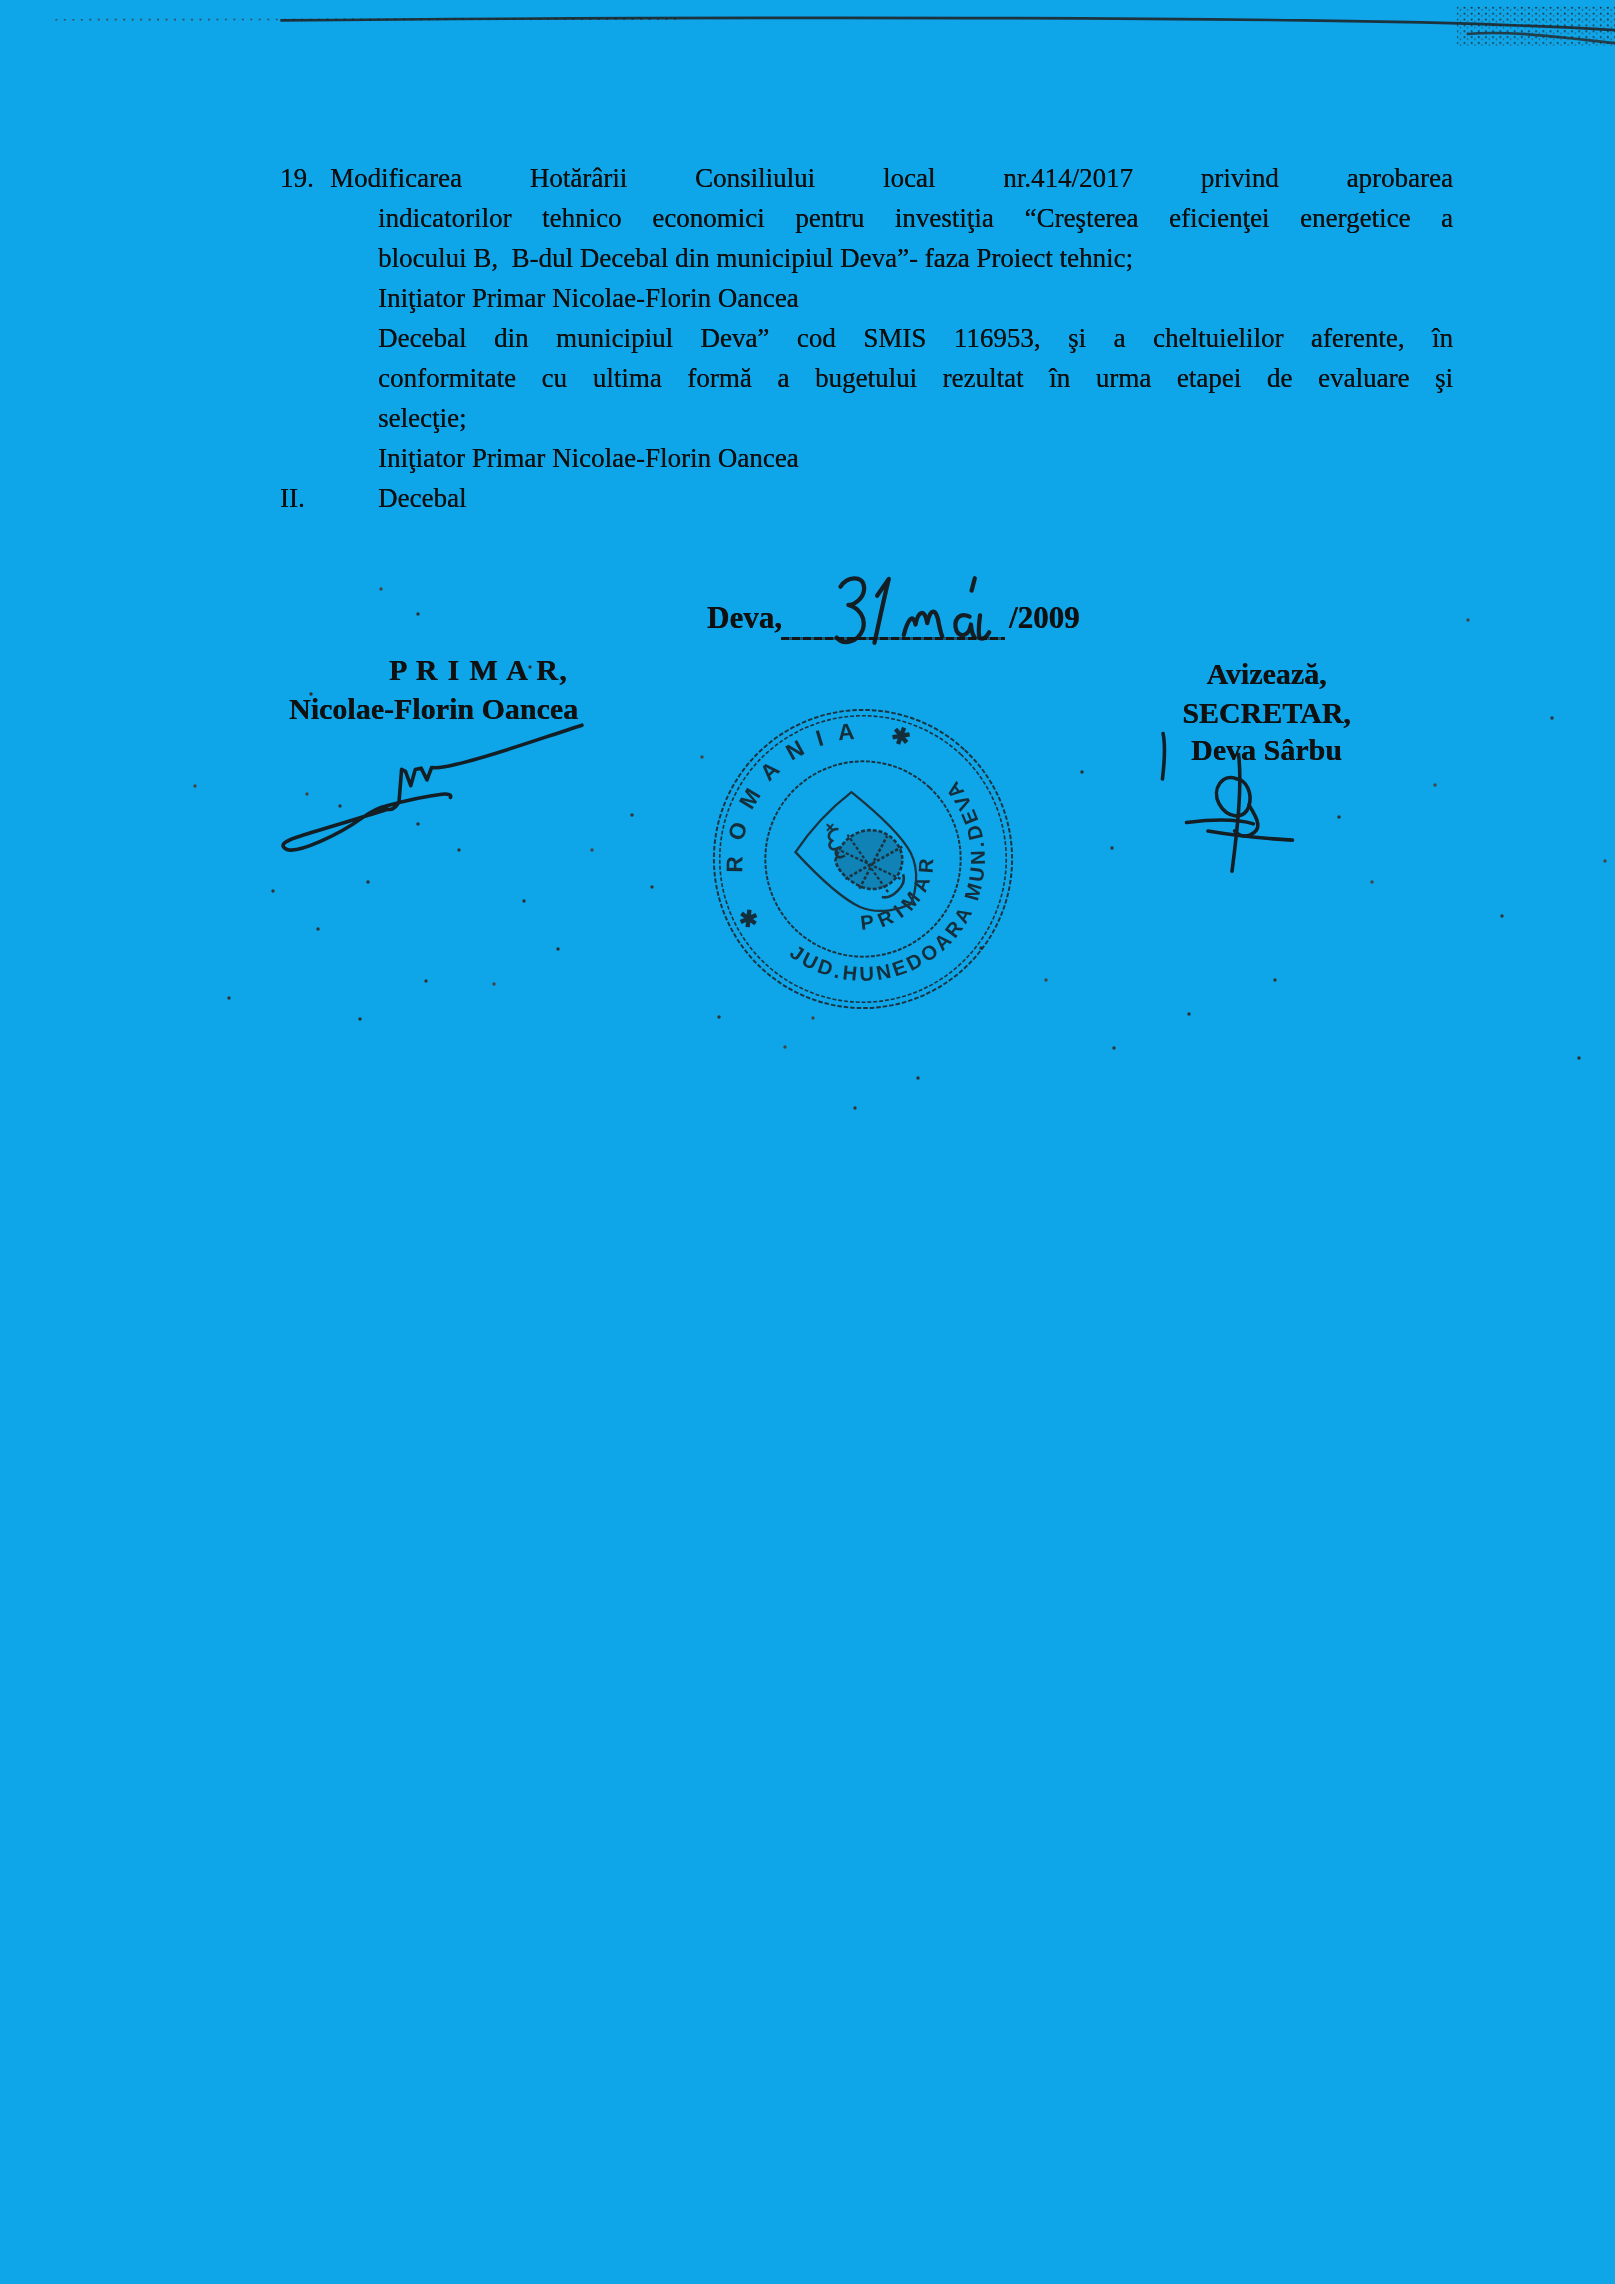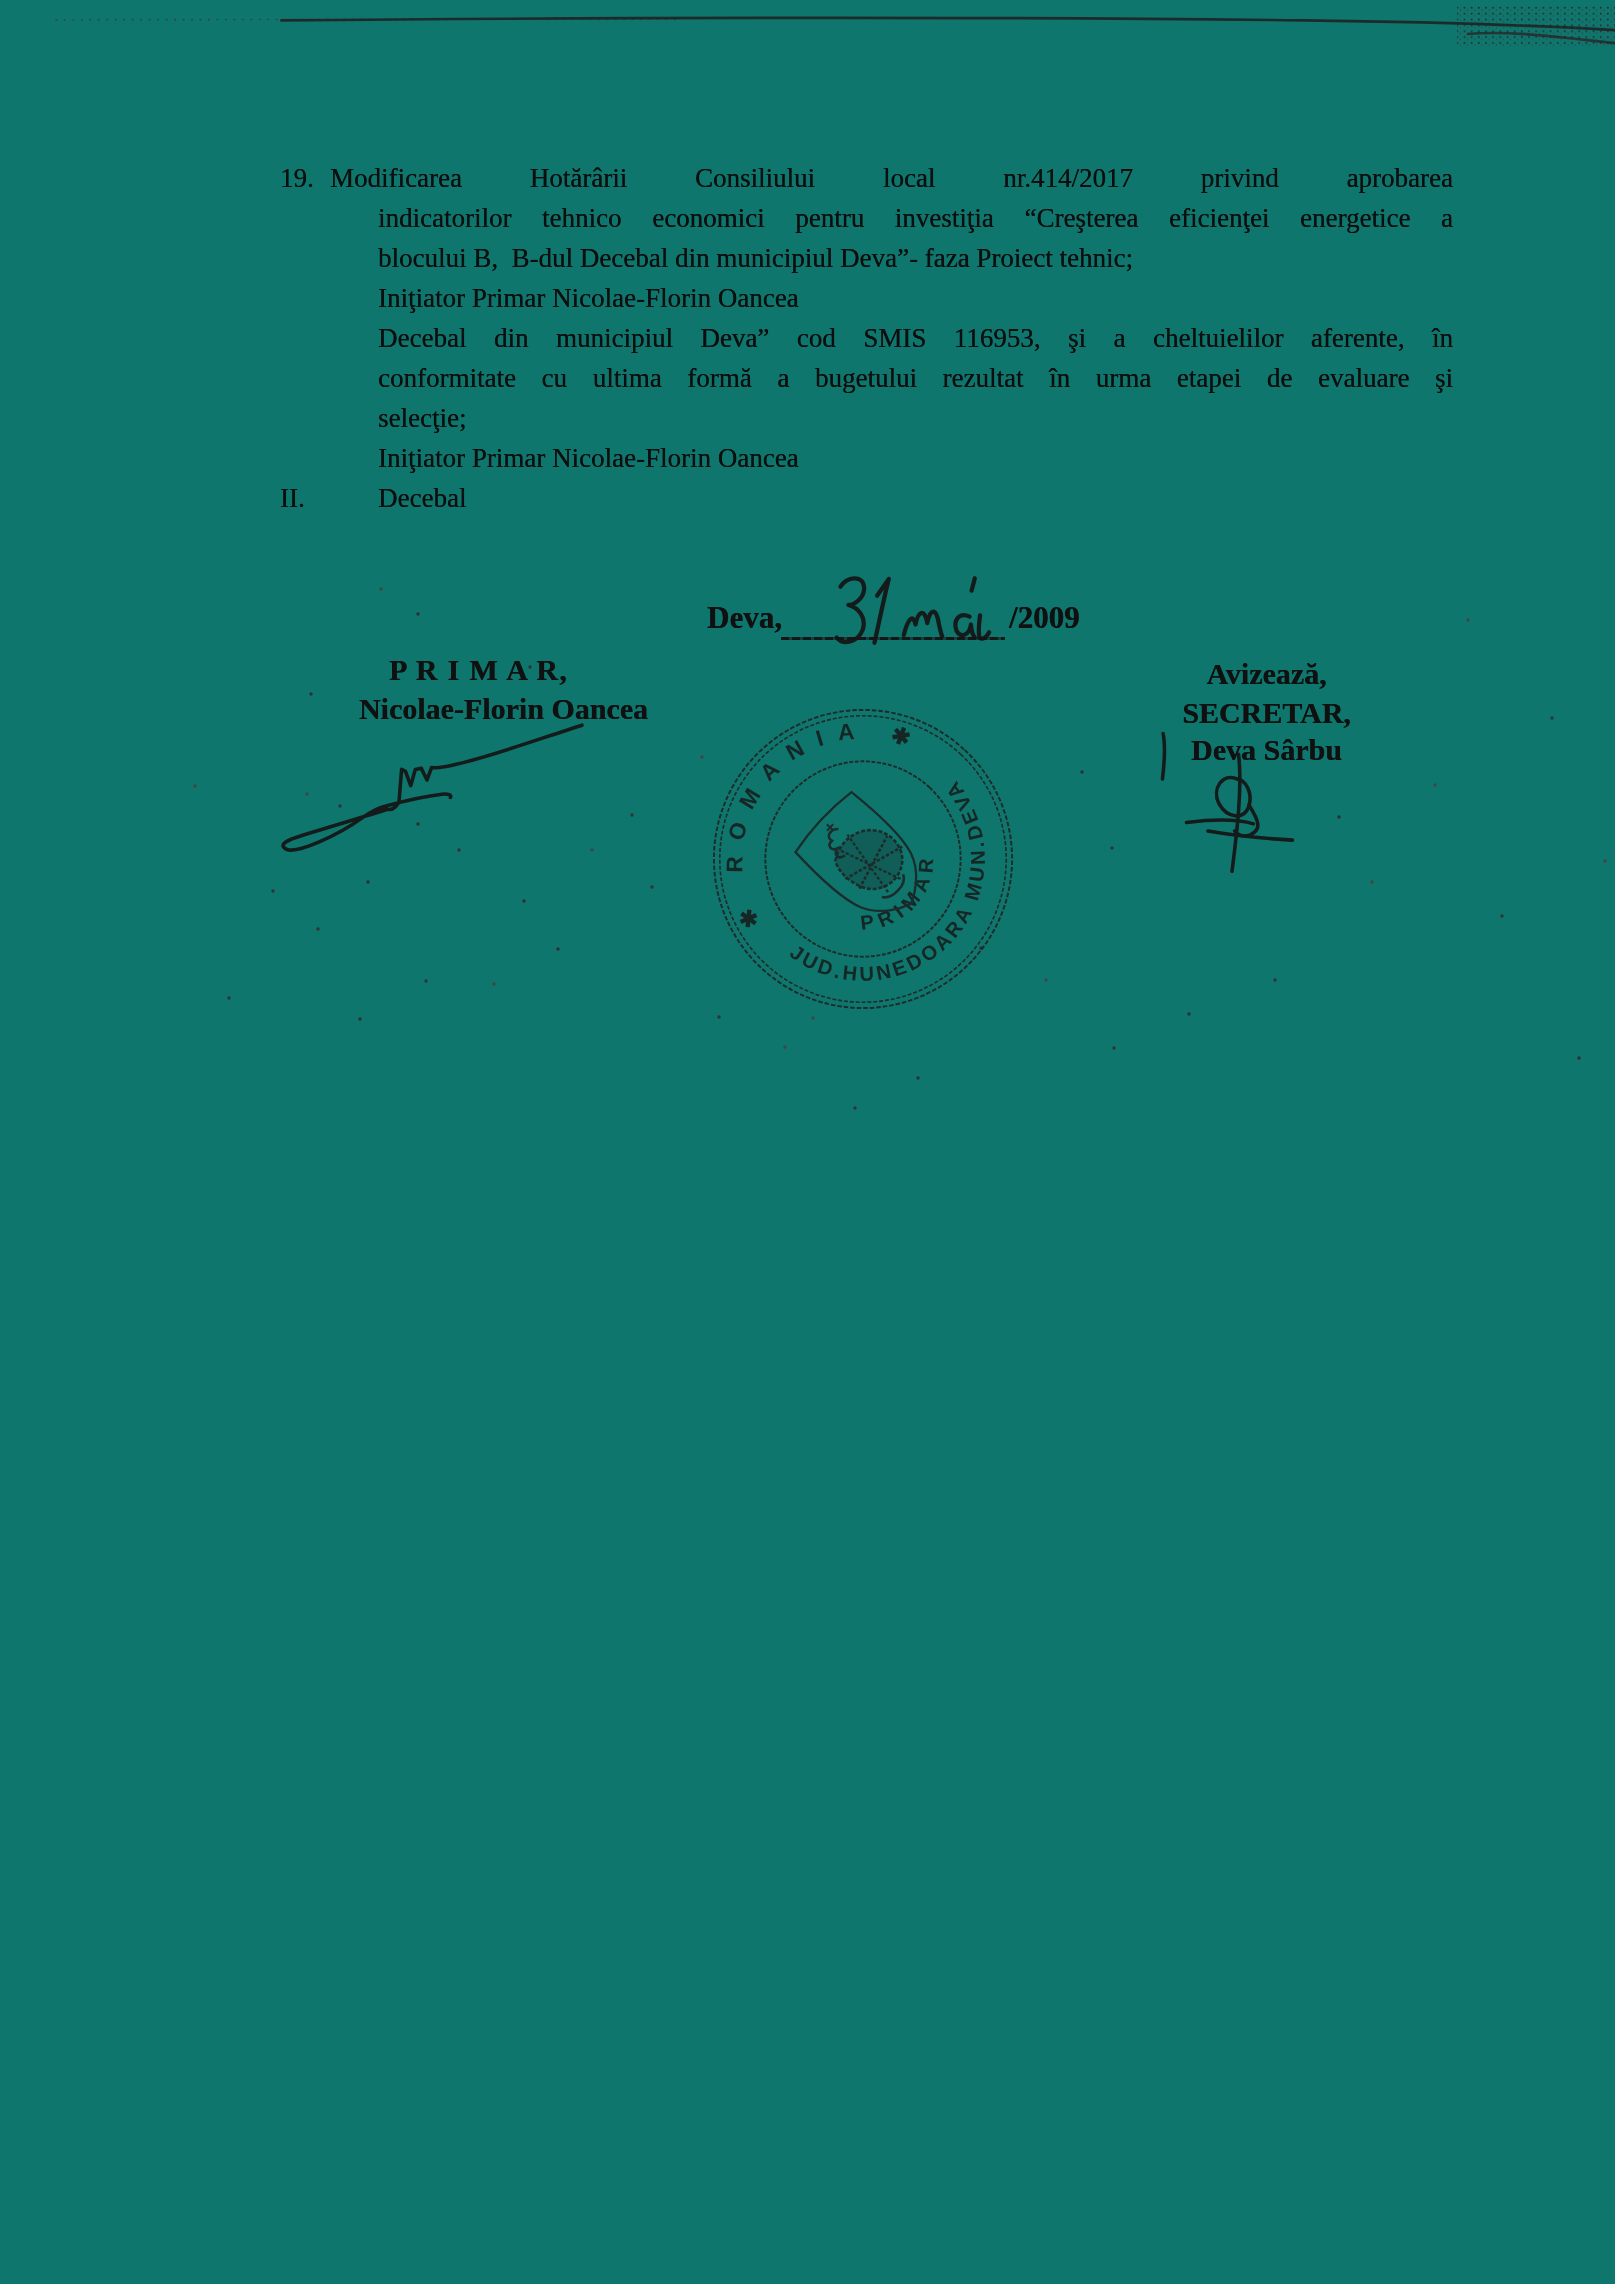--- a/index.html
+++ b/index.html
@@ -1,20 +1,20 @@
 <!DOCTYPE html>
 <html style="font-size:10.4px"><head>
 <meta charset="utf-8">
 <style>
   html,body{margin:0;padding:0;background:#ffffff;}
   .page{
     position:relative;
     width:1616px;
     height:2284px;
-    background:#0f766e;
+    background:#0ea5e9;
     overflow:hidden;
     font-family:"Liberation Serif", serif;
     color:#101010;
     text-decoration:underline;
   }
 
   
   .agenda{
     position:absolute;
     left:280px; top:158px;
@@ -34,21 +34,21 @@
   .dateline-city{position:absolute;left:707px;top:600px;font-size:31px;font-weight:bold;text-shadow:0.3px 0.1px 0 rgba(10,10,10,.85);}
   .dateline-underline{
     position:absolute;left:781px;top:637px;width:224px;height:3.3px;
     background:repeating-linear-gradient(90deg,#161616 0 8.5px,rgba(22,22,22,.55) 8.5px 11px);
   }
   .dateline-year{position:absolute;left:1009px;top:600px;font-size:31px;font-weight:bold;text-shadow:0.3px 0.1px 0 rgba(10,10,10,.85);}
   .handwriting{position:absolute;left:821px;top:567px;width:176px;height:85px;}
 
   
   .sig-title-left{position:absolute;left:348px;top:653px;width:261px;text-align:center;font-size:30px;font-weight:bold;letter-spacing:1.3px;text-shadow:0.3px 0.1px 0 rgba(10,10,10,.85);}
-  .sig-name-left{position:absolute;left:289px;top:692px;width:359px;text-align:right;font-size:30px;font-weight:bold;text-shadow:0.3px 0.1px 0 rgba(10,10,10,.85);}
+  .sig-name-left{position:absolute;left:289px;top:692px;width:359px;text-align:left;font-size:30px;font-weight:bold;text-shadow:0.3px 0.1px 0 rgba(10,10,10,.85);}
   .primar-signature{position:absolute;left:274px;top:714px;width:319px;height:150px;}
 
   .sig-approve{position:absolute;left:1149px;top:657px;width:235px;text-align:center;font-size:30px;font-weight:bold;text-shadow:0.3px 0.1px 0 rgba(10,10,10,.85);}
   .sig-title-right{position:absolute;left:1149px;top:696px;width:235px;text-align:center;font-size:30px;font-weight:bold;text-shadow:0.3px 0.1px 0 rgba(10,10,10,.85);}
   .sig-name-right{position:absolute;left:1149px;top:733px;width:235px;text-align:center;font-size:30px;font-weight:bold;text-shadow:0.3px 0.1px 0 rgba(10,10,10,.85);}
   .secretar-signature{position:absolute;left:1154px;top:727px;width:156px;height:156px;}
 
   
   .stamp{position:absolute;left:710px;top:706px;width:306px;height:306px;}
   .stamp .ink{stroke:#1d1d1d;fill:none;}

